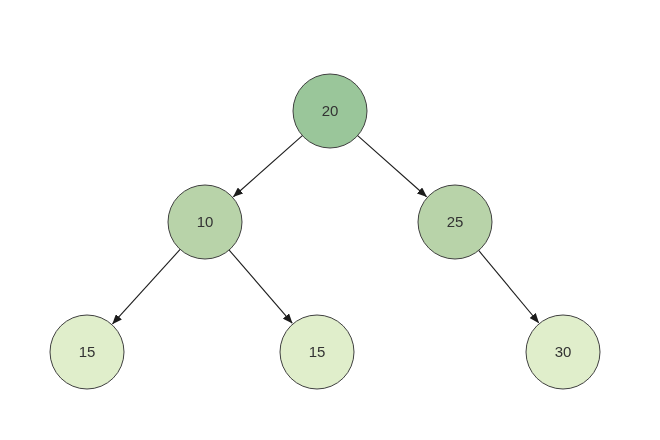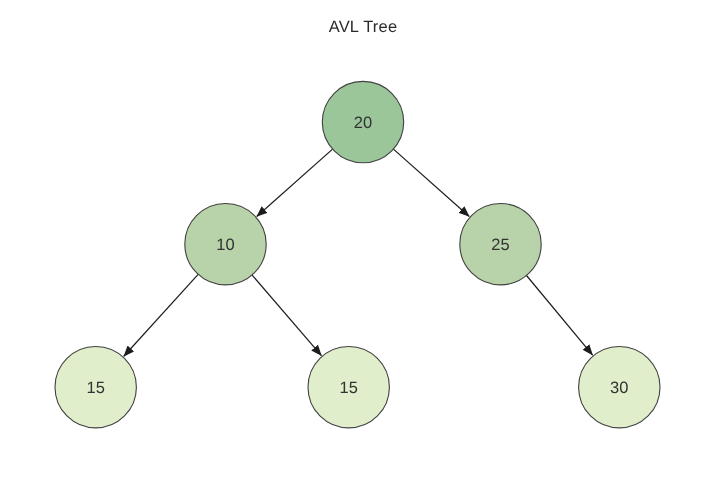--- a/index.html
+++ b/index.html
@@ -37,21 +37,20 @@
     left: 0;
   }
   svg text {
     font-family: "Liberation Sans", sans-serif;
   }
 </style>
 </head>
 <body>
 
 <div class="stage">
-  <div class="diagram-title">AVL Tree</div>
   <svg class="tree-canvas" width="660" height="440" viewBox="0 0 660 440">
       <defs>
         <marker id="arrowhead" markerUnits="userSpaceOnUse" markerWidth="10" markerHeight="8" refX="9.5" refY="4" orient="auto">
           <path d="M0,0 L10,4 L0,8 Z" fill="#1c1c1c"></path>
         </marker>
       </defs>
       <line x1="302.3336472652786" y1="135.56772122843256" x2="233.41409199782194" y2="196.7682863059341" stroke="#1c1c1c" stroke-width="1.1" marker-end="url(#arrowhead)"></line>
       <line x1="357.6663527347214" y1="135.56772122843256" x2="426.5859080021781" y2="196.7682863059341" stroke="#1c1c1c" stroke-width="1.1" marker-end="url(#arrowhead)"></line>
       <line x1="180.1320930670774" y1="249.39684662101644" x2="112.5400125257043" y2="323.862698064902" stroke="#1c1c1c" stroke-width="1.1" marker-end="url(#arrowhead)"></line>
       <line x1="229.15023394825542" y1="250.03152154708218" x2="292.19705702611606" y2="323.2108697624561" stroke="#1c1c1c" stroke-width="1.1" marker-end="url(#arrowhead)"></line>

